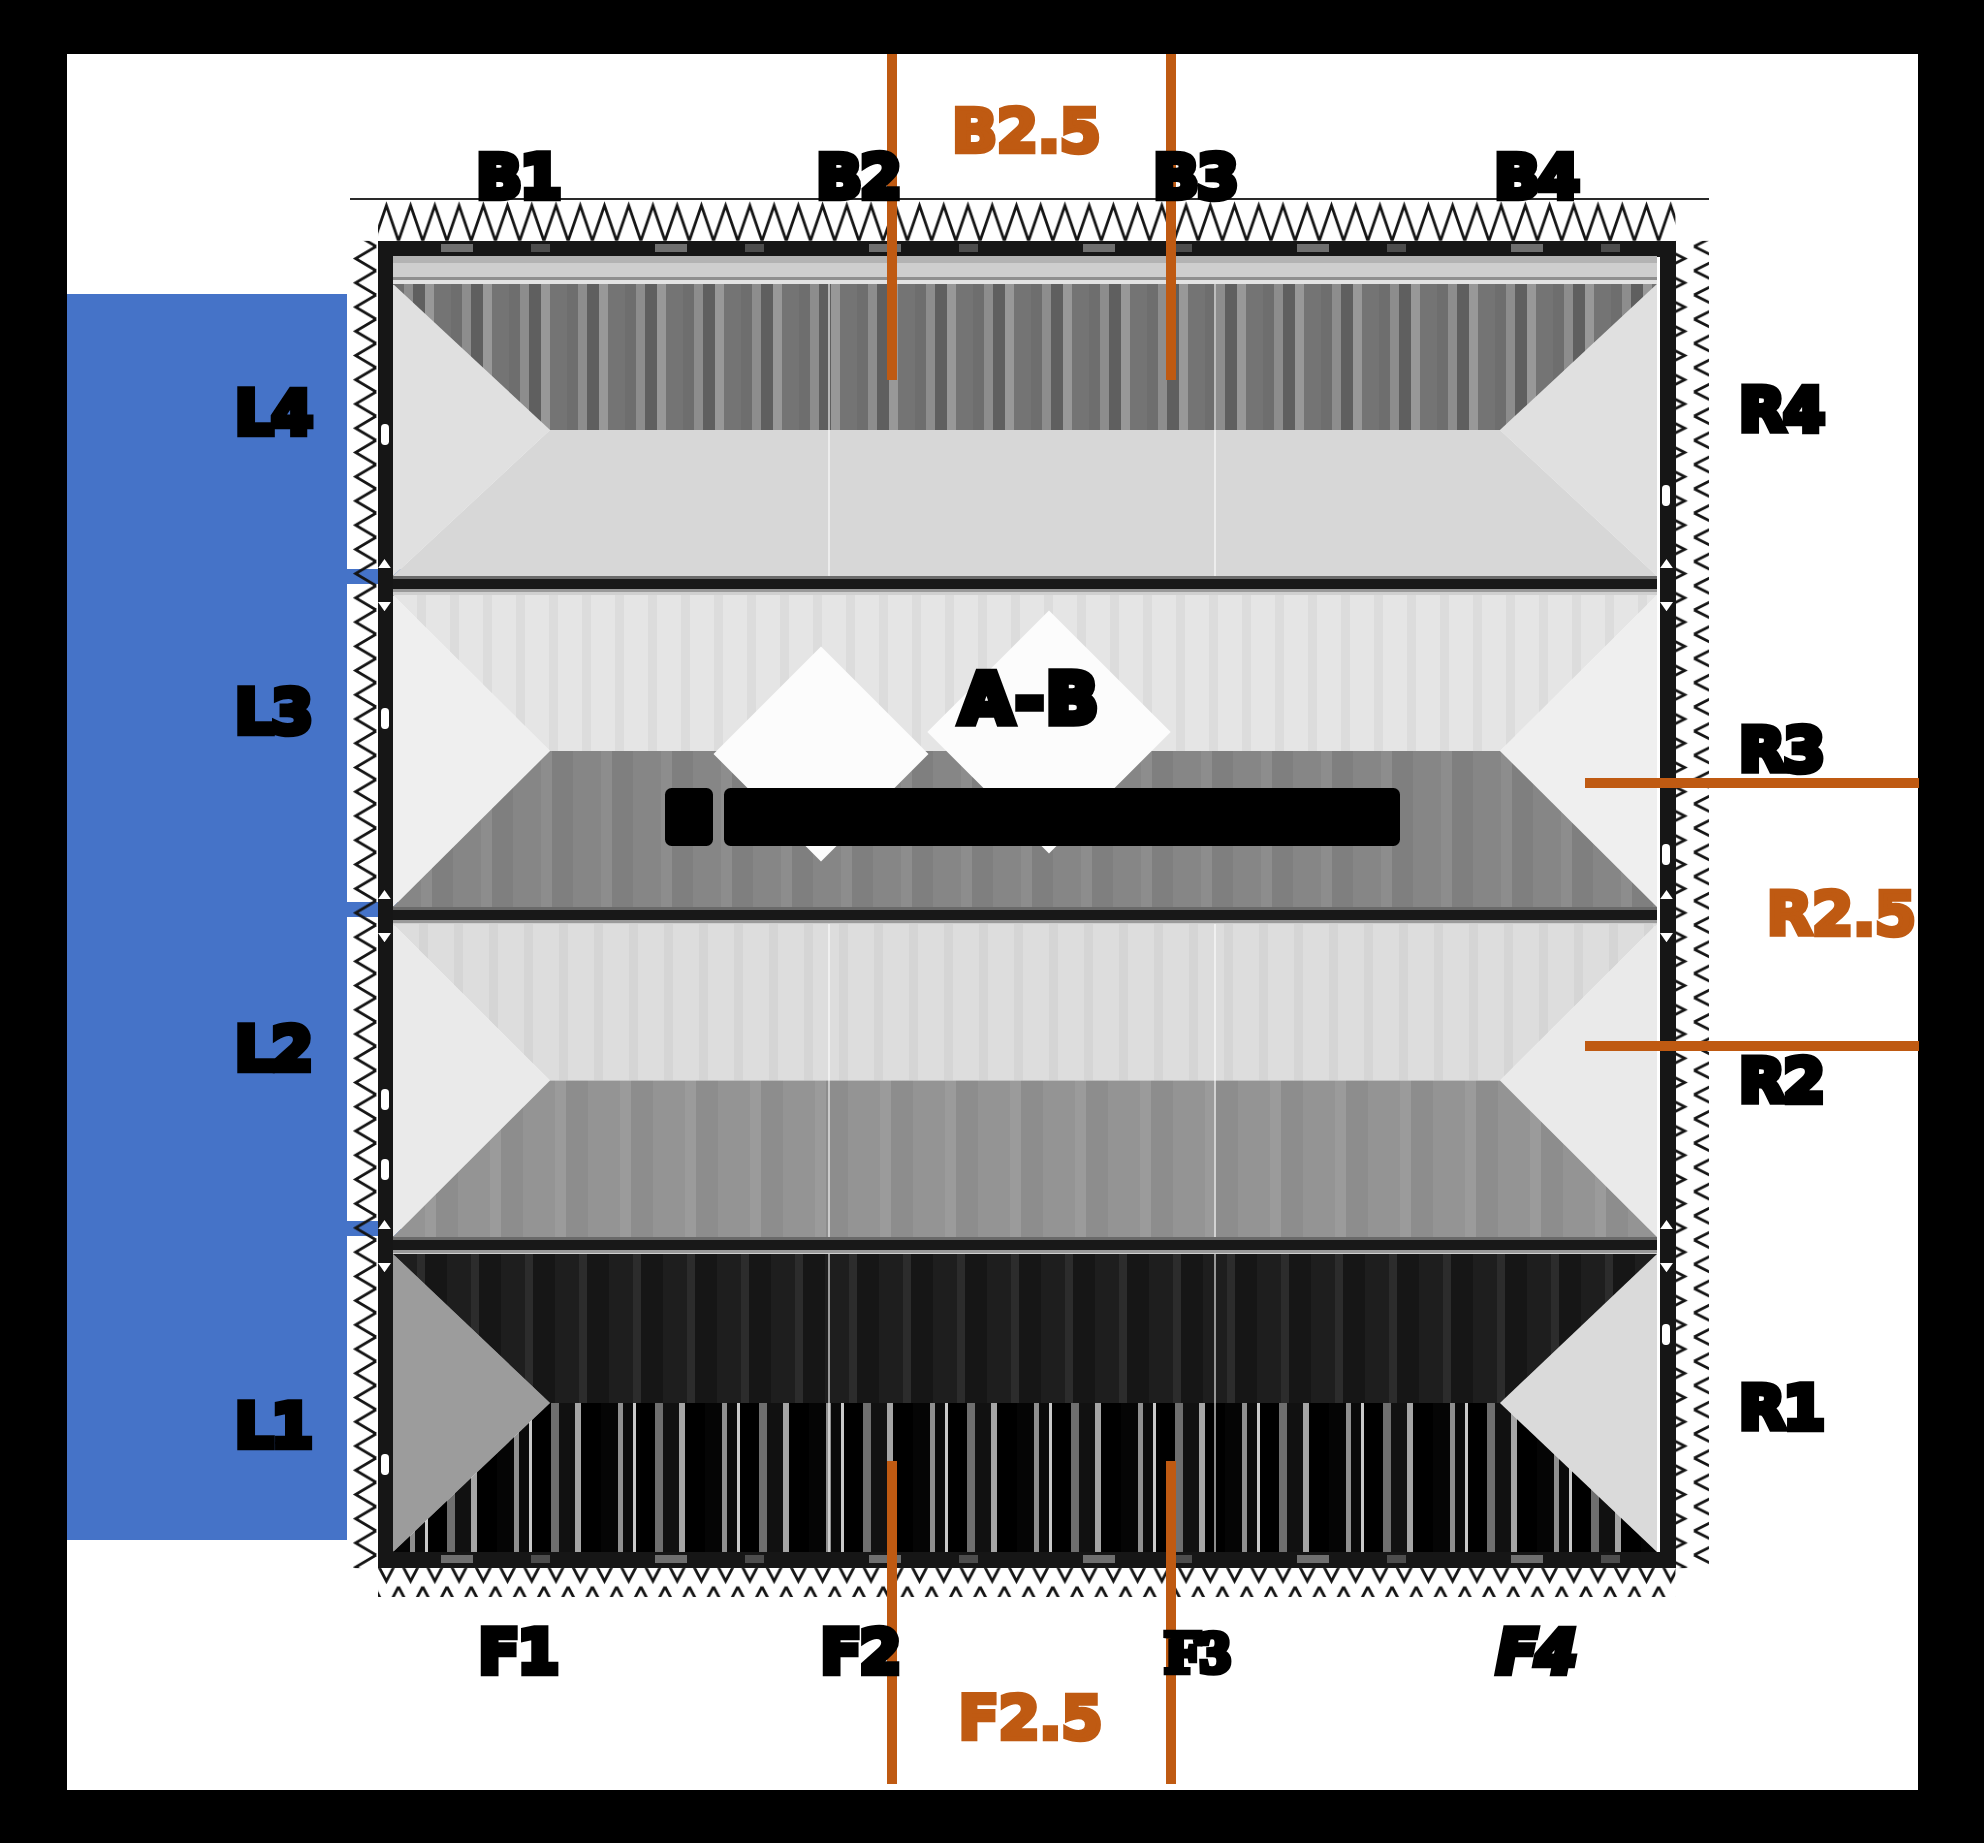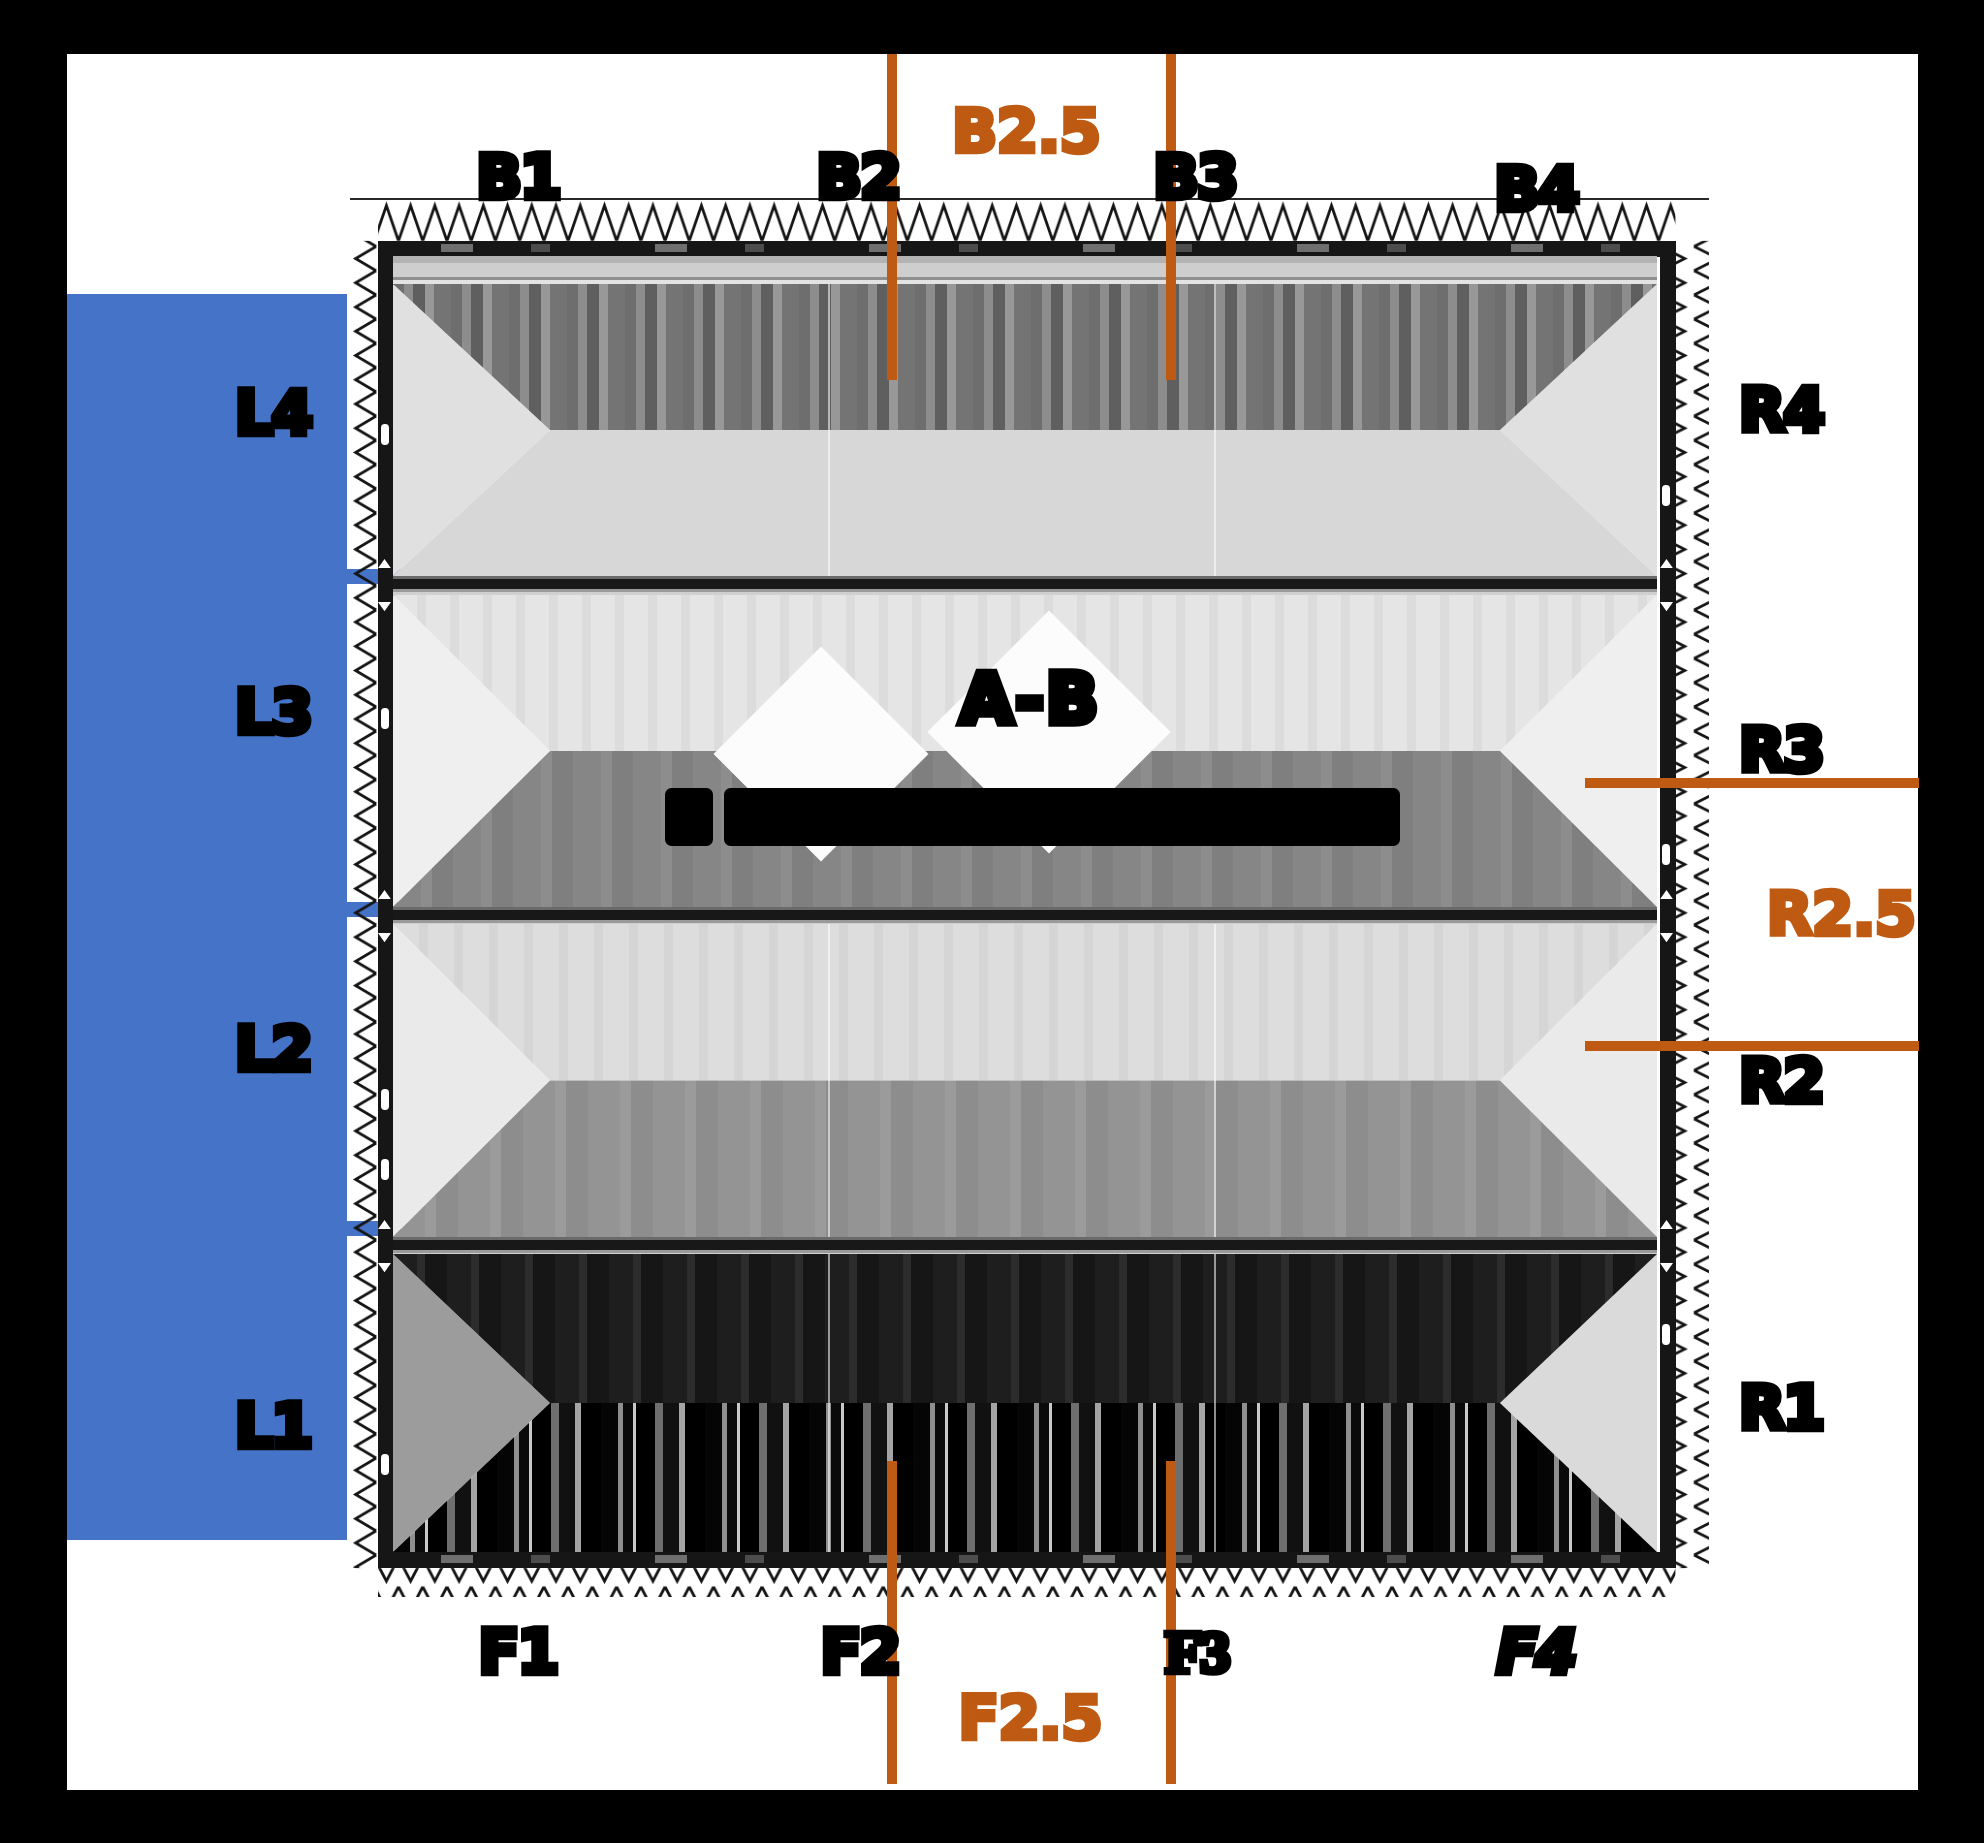--- a/index.html
+++ b/index.html
@@ -178,21 +178,21 @@
   <div class="oline-h" style="left:1585px;top:778px;width:334px;"></div>
   <div class="oline-h" style="left:1585px;top:1041px;width:334px;"></div>
 
   <div class="olabel" style="left:1026px;top:131px;">B2.5</div>
   <div class="olabel" style="left:1030px;top:1718px;">F2.5</div>
   <div class="olabel" style="left:1841px;top:914px;">R2.5</div>
 
   <div class="glabel" style="left:518px;top:177px;">B1</div>
   <div class="glabel" style="left:858px;top:177px;">B2</div>
   <div class="glabel" style="left:1195px;top:177px;">B3</div>
-  <div class="glabel" style="left:1536px;top:177px;margin-top:12px;">B4</div>
+  <div class="glabel" style="left:1536px;top:177px;">B4</div>
 
   <div class="glabel" style="left:518px;top:1652px;">F1</div>
   <div class="glabel" style="left:860px;top:1652px;">F2</div>
   <div class="glabel" style="left:1197px;top:1652px;font-family:Liberation Serif, serif;">F3</div>
   <div class="glabel" style="left:1536px;top:1652px;font-style:italic;">F4</div>
 
   <div class="glabel" style="left:273px;top:413px;text-align:right;">L4</div>
   <div class="glabel" style="left:273px;top:712px;">L3</div>
   <div class="glabel" style="left:273px;top:1049px;">L2</div>
   <div class="glabel" style="left:273px;top:1426px;">L1</div>

